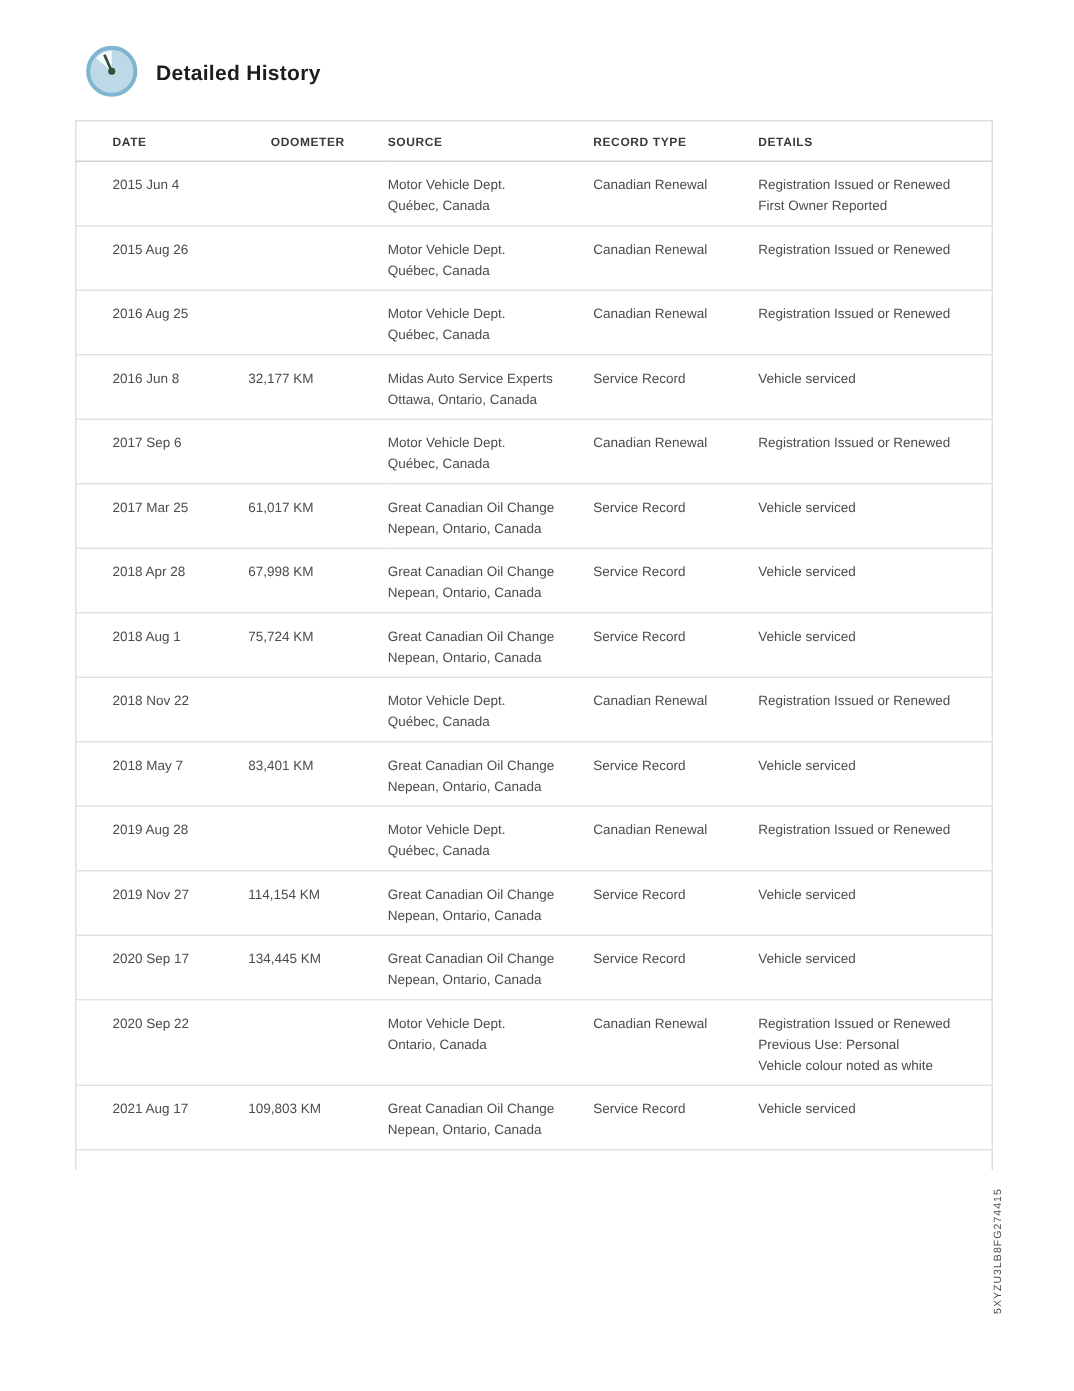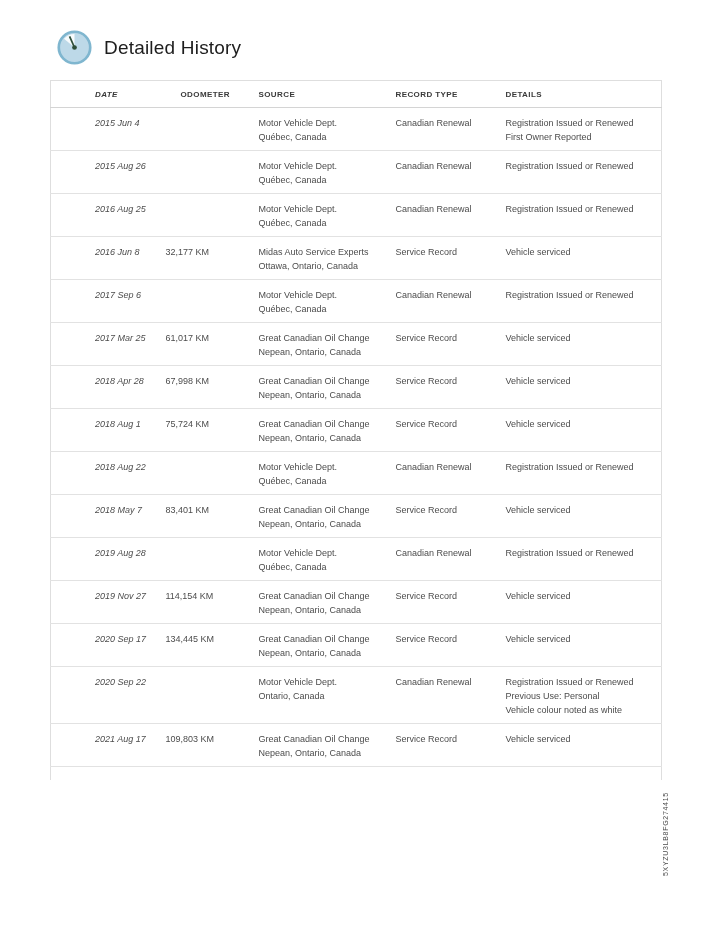--- a/index.html
+++ b/index.html
@@ -12,21 +12,21 @@
   }
 
   
   .report-header {
     position: absolute;
     top: 29px; left: 56px;
     display: flex; align-items: center; gap: 11px;
   }
   .gauge-icon { width: 37px; height: 37px; display: block; }
   .report-title {
-    font-size: 19px; font-weight: normal;
+    font-size: 14px; font-weight: bold;
     color: var(--text-primary, #1d1d1d);
     letter-spacing: 0.2px;
   }
 
   
   .history-table-wrap {
     position: absolute;
     top: 80px; left: 50px;
     width: 611px;
   }
@@ -48,21 +48,21 @@
     white-space: nowrap;
   }
   td {
     font-size: 9px;
     color: var(--text-body, #4c4c4c);
     line-height: 14px;
     vertical-align: top;
     padding: 8px 8px 6px 0;
     border-bottom: 1px solid #e2e2e2;
   }
-  th.col-date, td.cell-date { padding-left: 44px; font-style: italic; }
+  th.col-date, td.cell-date { padding-left: 24px; }
   th.col-odometer { padding-left: 15px; }
   tr.partial-row td {
     height: 13px;
     padding: 0;
     border-bottom: none;
   }
   td .line { display: block; }
 
   
   .vin-label {
@@ -252,21 +252,21 @@
           </td>
           <td class="cell-record">
             <span class="line">Service Record</span>
           </td>
           <td class="cell-details">
             <span class="line">Vehicle serviced</span>
           </td>
         </tr>
         <tr>
           <td class="cell-date">
-            <span class="line">2018 Aug 22</span>
+            <span class="line">2018 Nov 22</span>
           </td>
           <td class="cell-odometer">
             <span class="line"></span>
           </td>
           <td class="cell-source">
             <span class="line">Motor Vehicle Dept.</span>
             <span class="line">Québec, Canada</span>
           </td>
           <td class="cell-record">
             <span class="line">Canadian Renewal</span>

